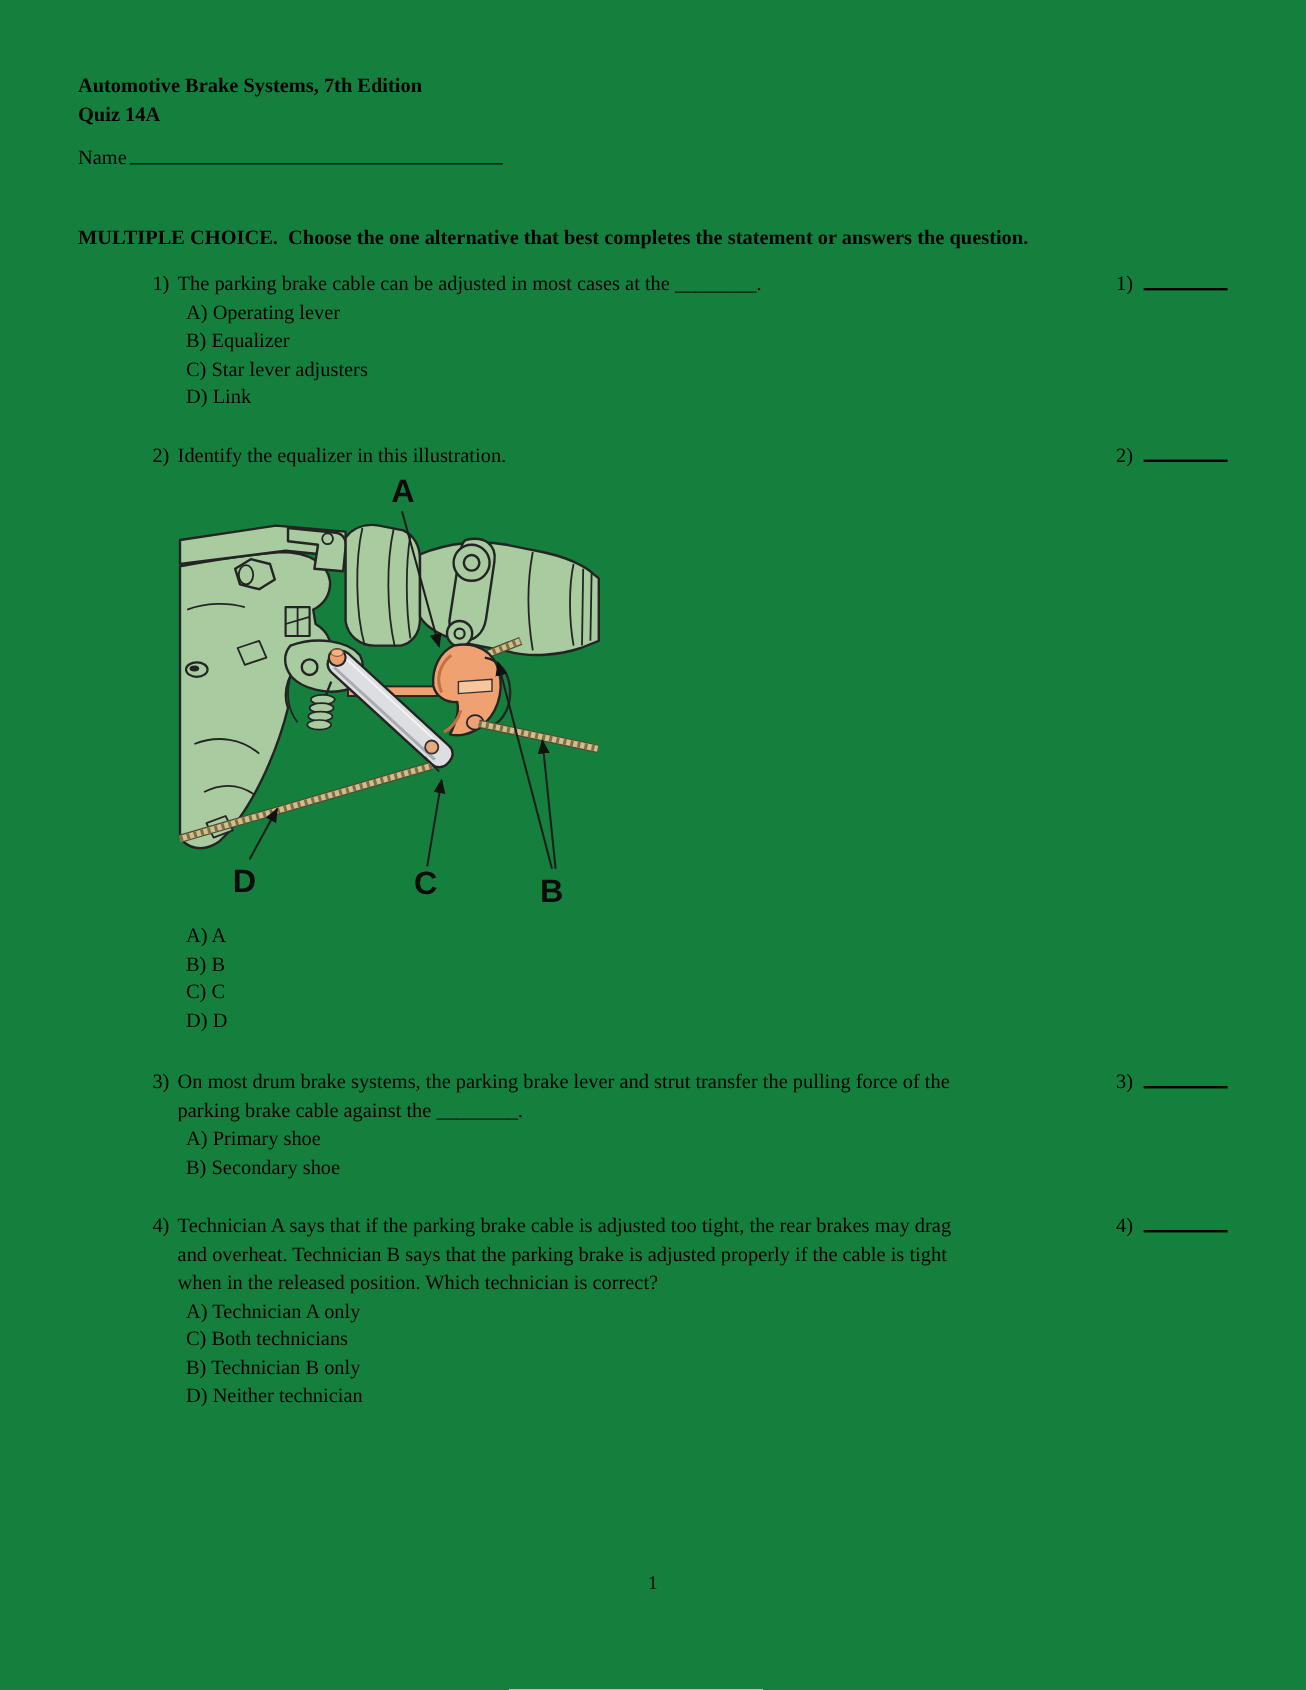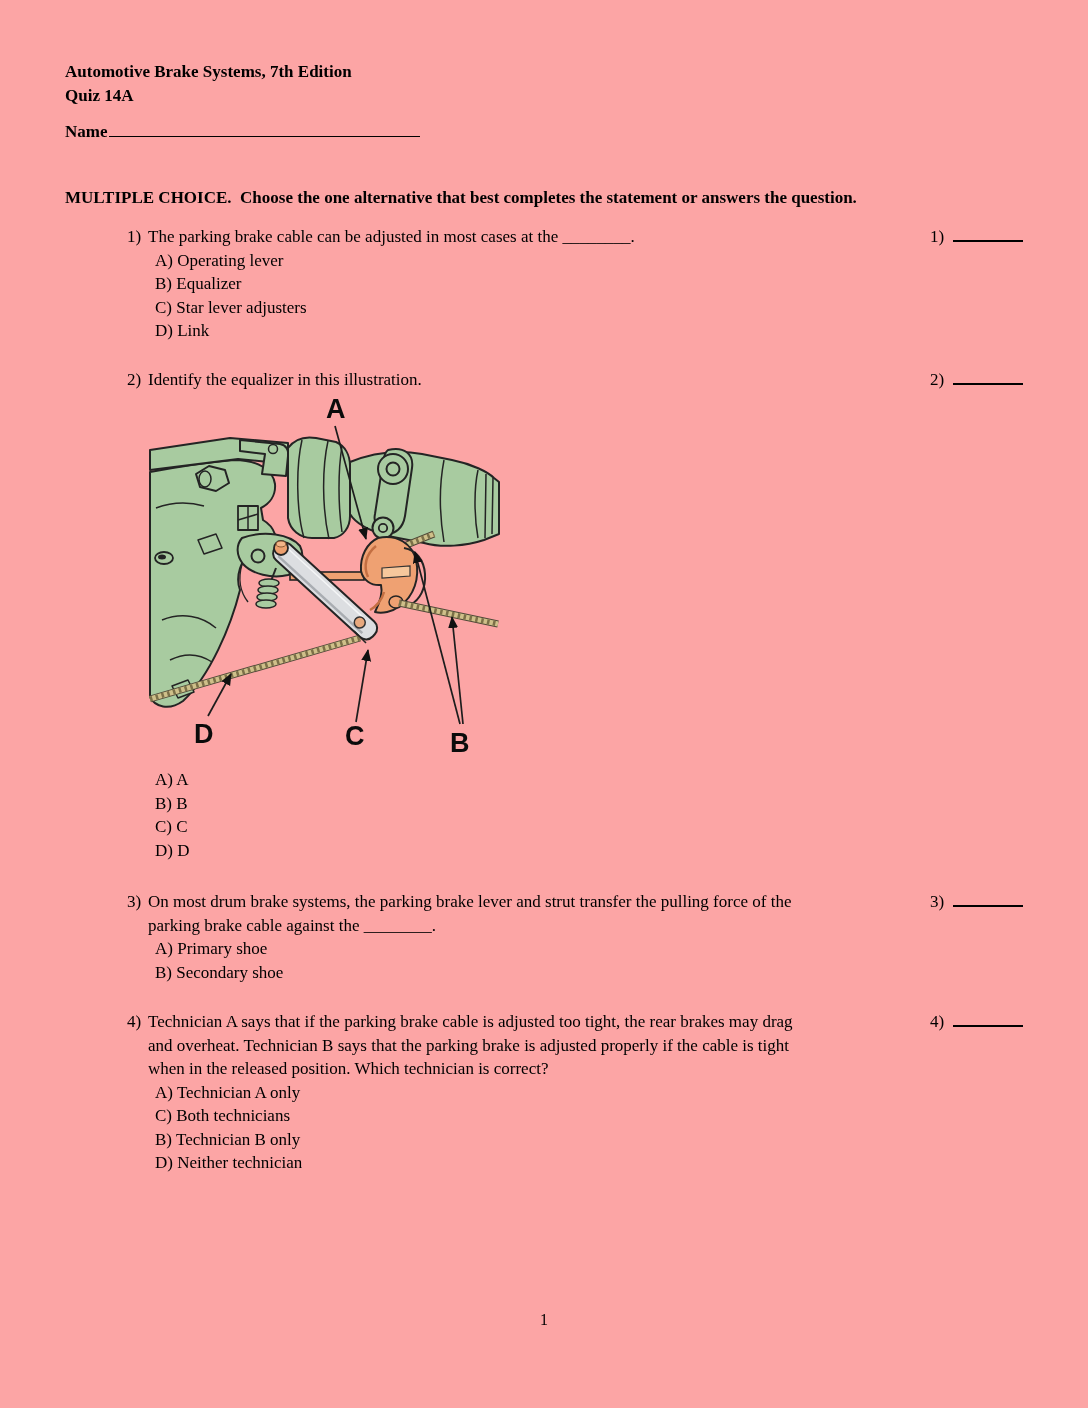--- a/index.html
+++ b/index.html
@@ -1,23 +1,23 @@
 <!DOCTYPE html>
 <html><head>
 <meta charset="utf-8">
 <style>
   * { margin:0; padding:0; box-sizing:border-box; }
   html,body { background:#ffffff; }
   .page {
-    position:relative; width:1088px; height:1408px; background:#fca5a5;
+    position:relative; width:1088px; height:1408px; background:#15803d;
     font-family:"Liberation Serif","DejaVu Serif",serif;
     color:#000; font-size:17px; line-height:23.5px; overflow:hidden;
   }
   .header { position:absolute; left:65px; top:60px; font-weight:bold; }
-  .name-row { position:absolute; left:65px; top:120px; font-weight:bold; }
+  .name-row { position:absolute; left:65px; top:120px; font-weight:normal; }
   .name-line { display:inline-block; width:311px; height:17px; border-bottom:1.6px solid #000; margin-left:2px; }
   .instructions { position:absolute; left:65px; top:186px; width:990px; font-weight:bold; white-space:pre-wrap; }
   .question { position:absolute; left:127px; width:810px; }
   .q-first { display:flex; }
   .q-num { width:21px; flex:none; }
   .options { margin-left:28px; }
   .answer-ref { position:absolute; left:930px; white-space:nowrap; }
   .blank { display:inline-block; width:70px; height:15px; border-bottom:2px solid #000; margin-left:9px; }
   .illustration { position:absolute; left:142px; top:388px; width:368px; height:372px; }
   .page-number { position:absolute; left:0; top:1308px; width:100%; text-align:center; font-size:16px; }

